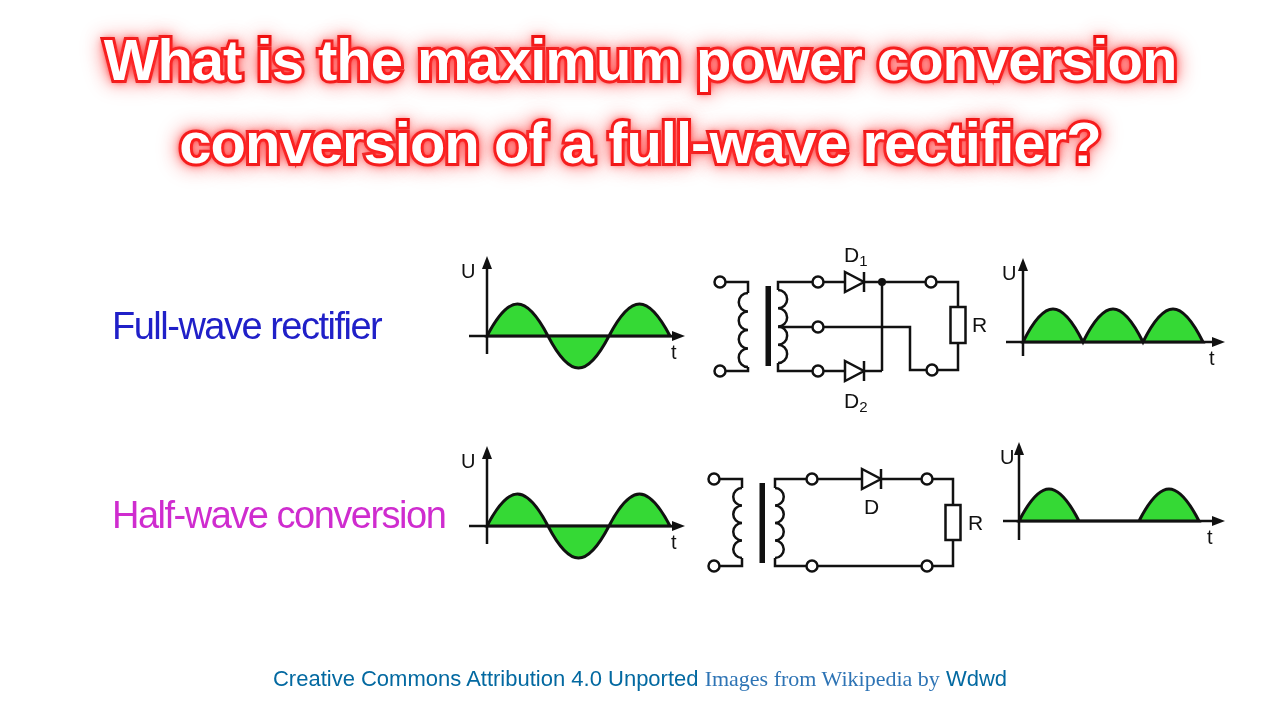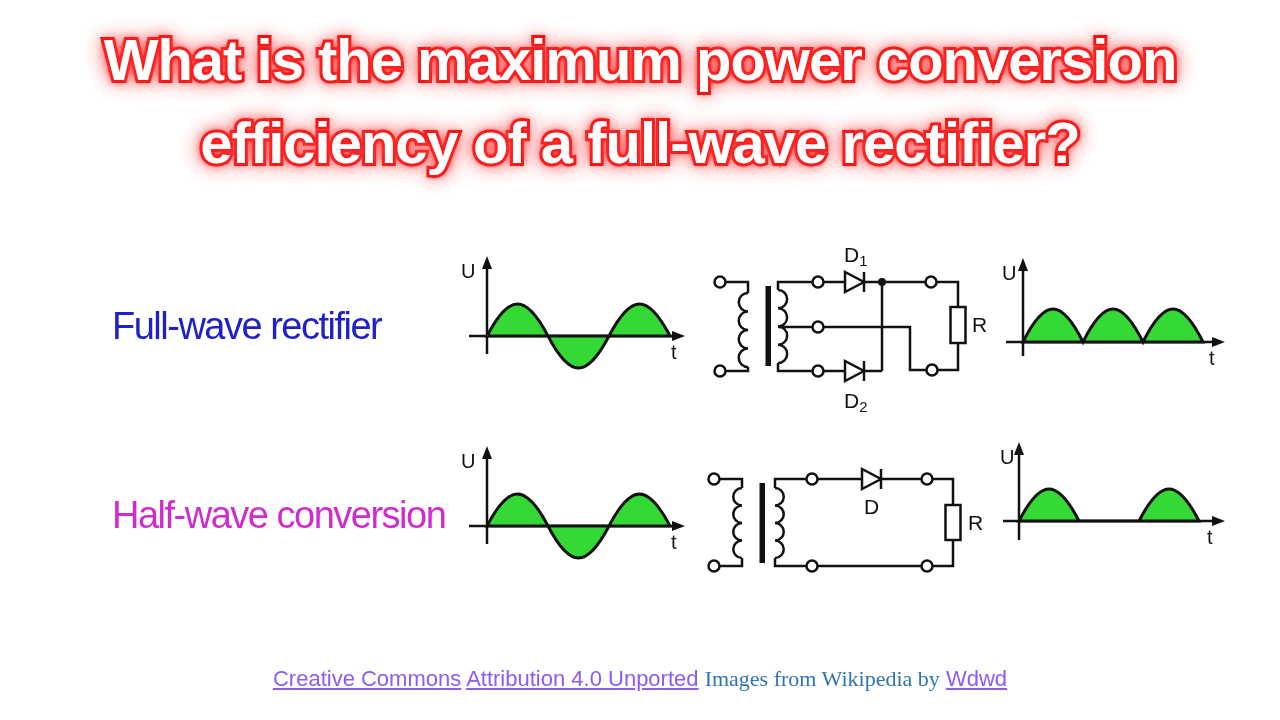--- a/index.html
+++ b/index.html
@@ -35,31 +35,31 @@
   .p-out2{left:993px;top:436px;}
   svg text{font-family:"Liberation Sans",sans-serif;fill:#111;}
   .axis-label{font-size:20px;}
   .comp-label{font-size:21px;}
   .sub-label{font-size:15px;}
   
   .footer{
     position:absolute;top:666px;left:0;width:1280px;text-align:center;
     font-size:22px;color:#2e74b5;
   }
-  .footer a{color:#8b5cf6;text-decoration:underline;cursor:pointer;}
+  .footer a{color:#0369a1;cursor:pointer;}
   .footer .plain{text-decoration:none;font-family:Liberation Serif, serif;}
 </style>
 </head>
 <body>
 
 <div class="slide">
 
   <div class="title">
     <div class="title-line">What is the maximum power conversion</div>
-    <div class="title-line">efficiency of a full-wave rectifier?</div>
+    <div class="title-line">conversion of a full-wave rectifier?</div>
   </div>
 
   <div class="row-label fw">Full-wave rectifier</div>
 
   <svg class="panel p-in1" width="235" height="130" viewBox="0 0 235 130">
     <text class="axis-label" x="6" y="32">U</text>
     <line x1="32" y1="20" x2="32" y2="108" stroke="#111" stroke-width="2.5"></line>
     <polygon points="32,10 27,23 37,23" fill="#111"></polygon>
     <line x1="14" y1="90" x2="222" y2="90" stroke="#111" stroke-width="2.5"></line>
     <polygon points="230,90 217,85 217,95" fill="#111"></polygon>

